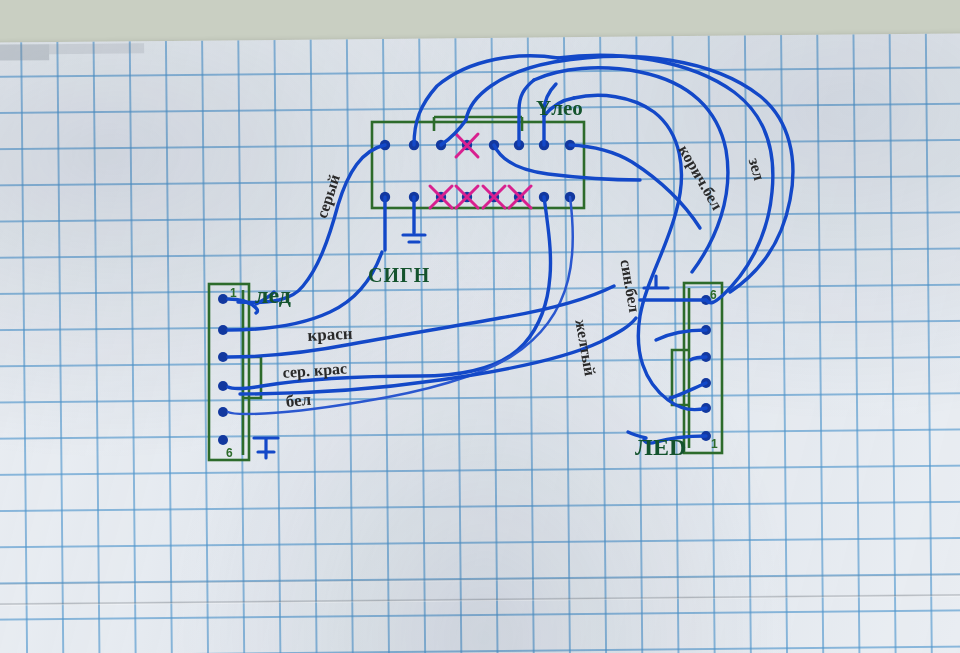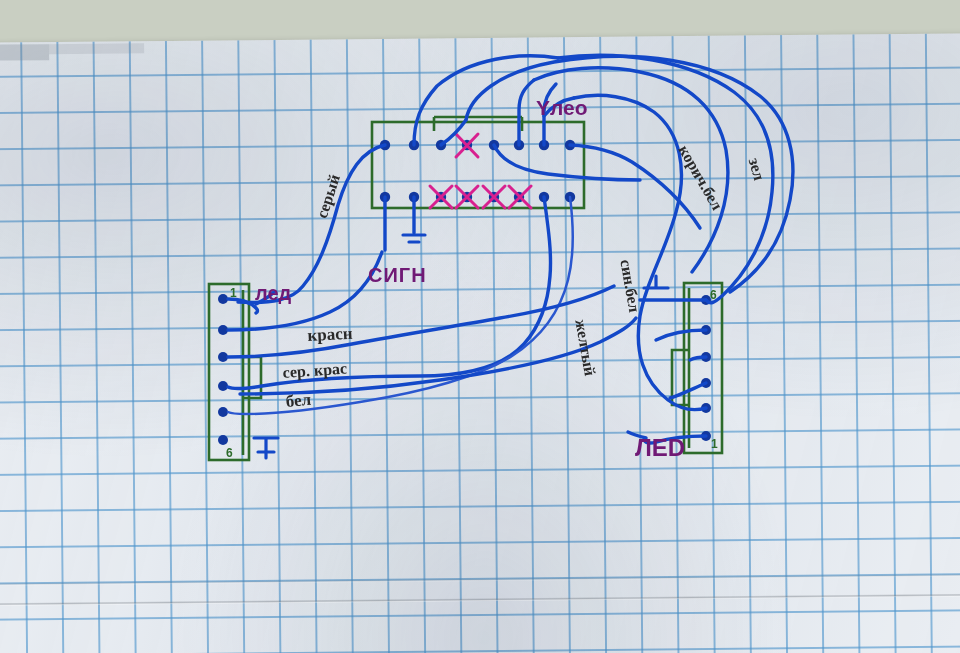--- a/index.html
+++ b/index.html
@@ -31,21 +31,21 @@
   
   #draw{position:absolute;left:0;top:0;width:960px;height:653px;}
   .wire{fill:none;stroke:#1348c8;stroke-width:3.4;stroke-linecap:round;stroke-linejoin:round;}
   .wire-thin{fill:none;stroke:#2a57cf;stroke-width:2.5;stroke-linecap:round;}
   .conn-box{fill:none;stroke:#2d6b2b;stroke-width:2.6;}
   .pin{fill:#12389f;}
   .xmark{stroke:#d8208f;stroke-width:3;stroke-linecap:round;fill:none;}
   .gnd{stroke:#1348c8;stroke-width:3.2;stroke-linecap:round;fill:none;}
 
   .lbl{position:absolute;white-space:nowrap;}
-  .lbl-blue{color:#701a75;font-weight:700;font-family:Liberation Sans, sans-serif;text-align:center;}
+  .lbl-blue{color:#14532d;font-weight:700;font-family:Liberation Serif, serif;text-align:center;}
   .lbl-dark{color:#2a2a2a;font-weight:600;font-family:"Liberation Serif",serif;}
   .pinnum{position:absolute;color:#2d6b2b;font-size:12px;font-weight:700;}
 </style>
 </head>
 <body>
 
 <div id="stage">
 
   <div id="paper">
     <div id="gridlayer"></div>
@@ -158,21 +158,21 @@
     <path class="wire" d="M646,438 C638,436 632,434 628,432"></path>
 
     <path class="wire" d="M240,394 C300,394 370,390 440,380 C510,370 566,358 600,342 C620,332 630,326 636,318"></path>
 
   </svg>
 
   <div class="lbl lbl-blue" style="left:368px;top:264px;font-size:20px;letter-spacing:1px;">CИГН</div>
 
   <div class="lbl lbl-blue" style="left:536px;top:96px;font-size:21px;">Yлео</div>
 
-  <div class="lbl lbl-blue" style="left:255px;top:282px;font-size:20px;">лед</div>
+  <div class="lbl lbl-blue" style="left:255px;top:282px;font-size:24px;">лед</div>
 
   <div class="lbl lbl-blue" style="left:635px;top:434px;font-size:24px;">ЛЕD</div>
 
   <div class="lbl lbl-dark" style="left:313px;top:215px;font-size:16px;transform:rotate(-72deg);transform-origin:left top;">серый</div>
 
   <div class="lbl lbl-dark" style="left:307px;top:326px;font-size:17px;transform:rotate(-3deg);transform-origin:left top;">красн</div>
 
   <div class="lbl lbl-dark" style="left:282px;top:364px;font-size:16px;transform:rotate(-4deg);transform-origin:left top;">сер. крас</div>
 
   <div class="lbl lbl-dark" style="left:285px;top:392px;font-size:17px;transform:rotate(-5deg);transform-origin:left top;">бел</div>

